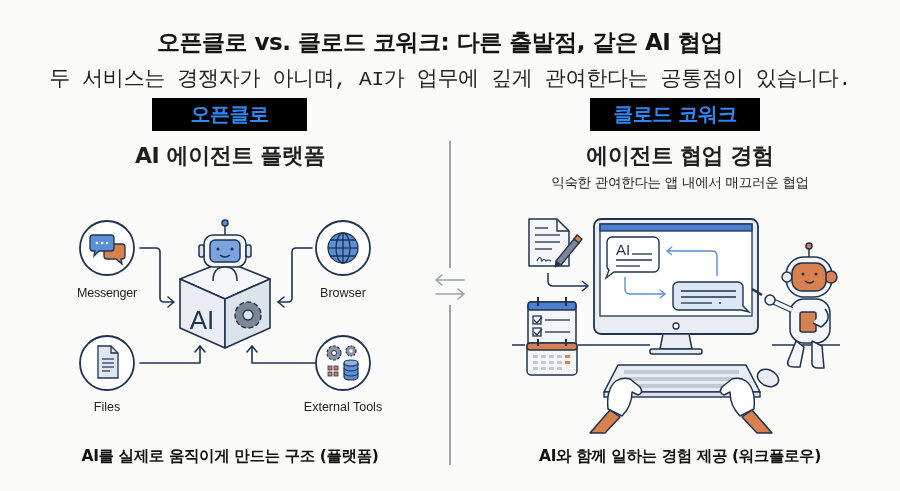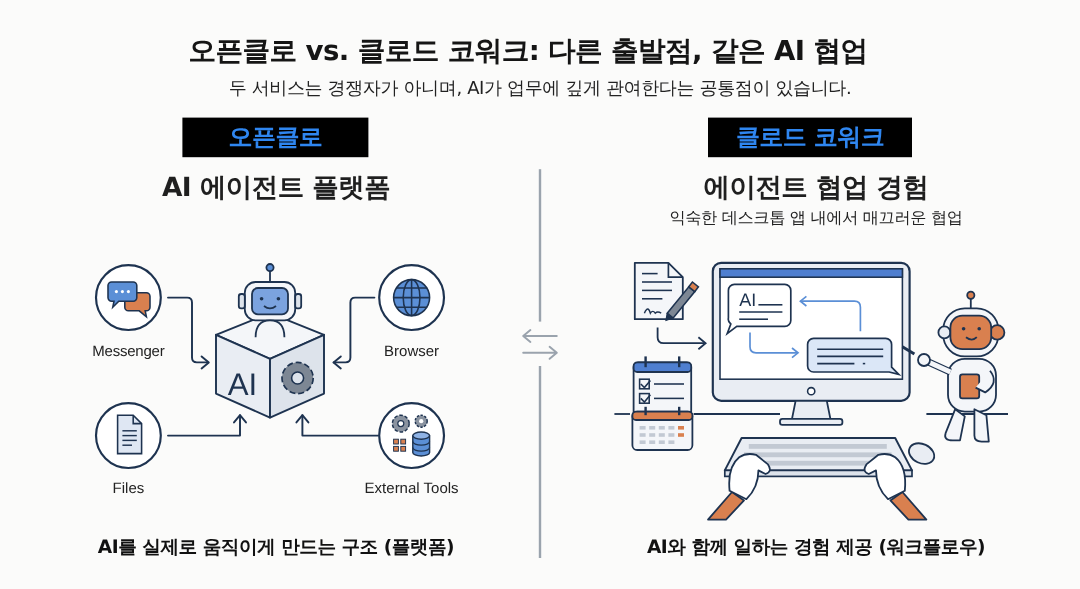--- a/index.html
+++ b/index.html
@@ -1,20 +1,20 @@
 <!DOCTYPE html>
 <html><head>
 <meta charset="utf-8">
 <style>
   * { margin:0; padding:0; box-sizing:border-box; }
   html, body { width:900px; height:491px; background:#fbfbfa; overflow:hidden; }
   body { position:relative; font-family:"DejaVu Sans", "Liberation Sans", sans-serif; color:#1b1b1b; }
   .abs { position:absolute; }
   .title { left:0; width:880px; top:27px; text-align:center; font-size:23px; font-weight:bold; letter-spacing:-0.5px; color:#151515; }
-  .subtitle { left:0; width:900px; top:64px; text-align:center; font-size:15px; color:#222; letter-spacing:-0.3px; }
+  .subtitle { left:0; width:900px; top:64px; text-align:center; font-size:21px; color:#222; letter-spacing:-0.3px;font-family:Liberation Mono, monospace; }
   .pill { background:#000000; color:#2f86f0; font-weight:bold; font-size:20px; text-align:center; line-height:33px; height:33px; letter-spacing:-0.5px; }
   .pill.left { left:152px; width:155px; top:98px; }
   .pill.right { left:590px; width:170px; top:98px; }
   .heading { font-size:22px; font-weight:bold; text-align:center; color:#1f1f1f; letter-spacing:-0.4px; }
   .heading.left { left:60px; width:340px; top:141px; }
   .heading.right { left:500px; width:360px; top:141px; }
   .desc { font-size:13.5px; text-align:center; color:#222; letter-spacing:-0.3px; line-height:20px; }
   .desc.left { left:60px; width:340px; top:172px; }
   .desc.right { left:500px; width:360px; top:172px; }
   .footer { font-size:15.5px; font-weight:bold; text-align:center; color:#111; letter-spacing:-0.4px; }
@@ -33,21 +33,21 @@
 <div class="abs title">오픈클로 vs. 클로드 코워크: 다른 출발점, 같은 AI 협업</div>
 <div class="abs subtitle">두 서비스는 경쟁자가 아니며, AI가 업무에 깊게 관여한다는 공통점이 있습니다.</div>
 
 <div class="abs pill left">오픈클로</div>
 <div class="abs heading left">AI 에이전트 플랫폼</div>
 <div class="abs desc left">
 </div>
 
 <div class="abs pill right">클로드 코워크</div>
 <div class="abs heading right">에이전트 협업 경험</div>
-<div class="abs desc right">익숙한 데스크톱 앱 내에서 매끄러운 협업</div>
+<div class="abs desc right">익숙한 관여한다는 앱 내에서 매끄러운 협업</div>
 
 <div class="abs divider top"></div>
 <div class="abs divider bottom"></div>
 <svg class="abs swap" viewBox="0 0 44 36">
   <g fill="none" stroke="#9aa3ad" stroke-width="1.6" stroke-linecap="round" stroke-linejoin="round">
     <path d="M8 12 H36 M8 12 l6 -5 M8 12 l6 5"></path>
     <path d="M8 26 H36 M36 26 l-6 -5 M36 26 l-6 5"></path>
   </g>
 </svg>
 

